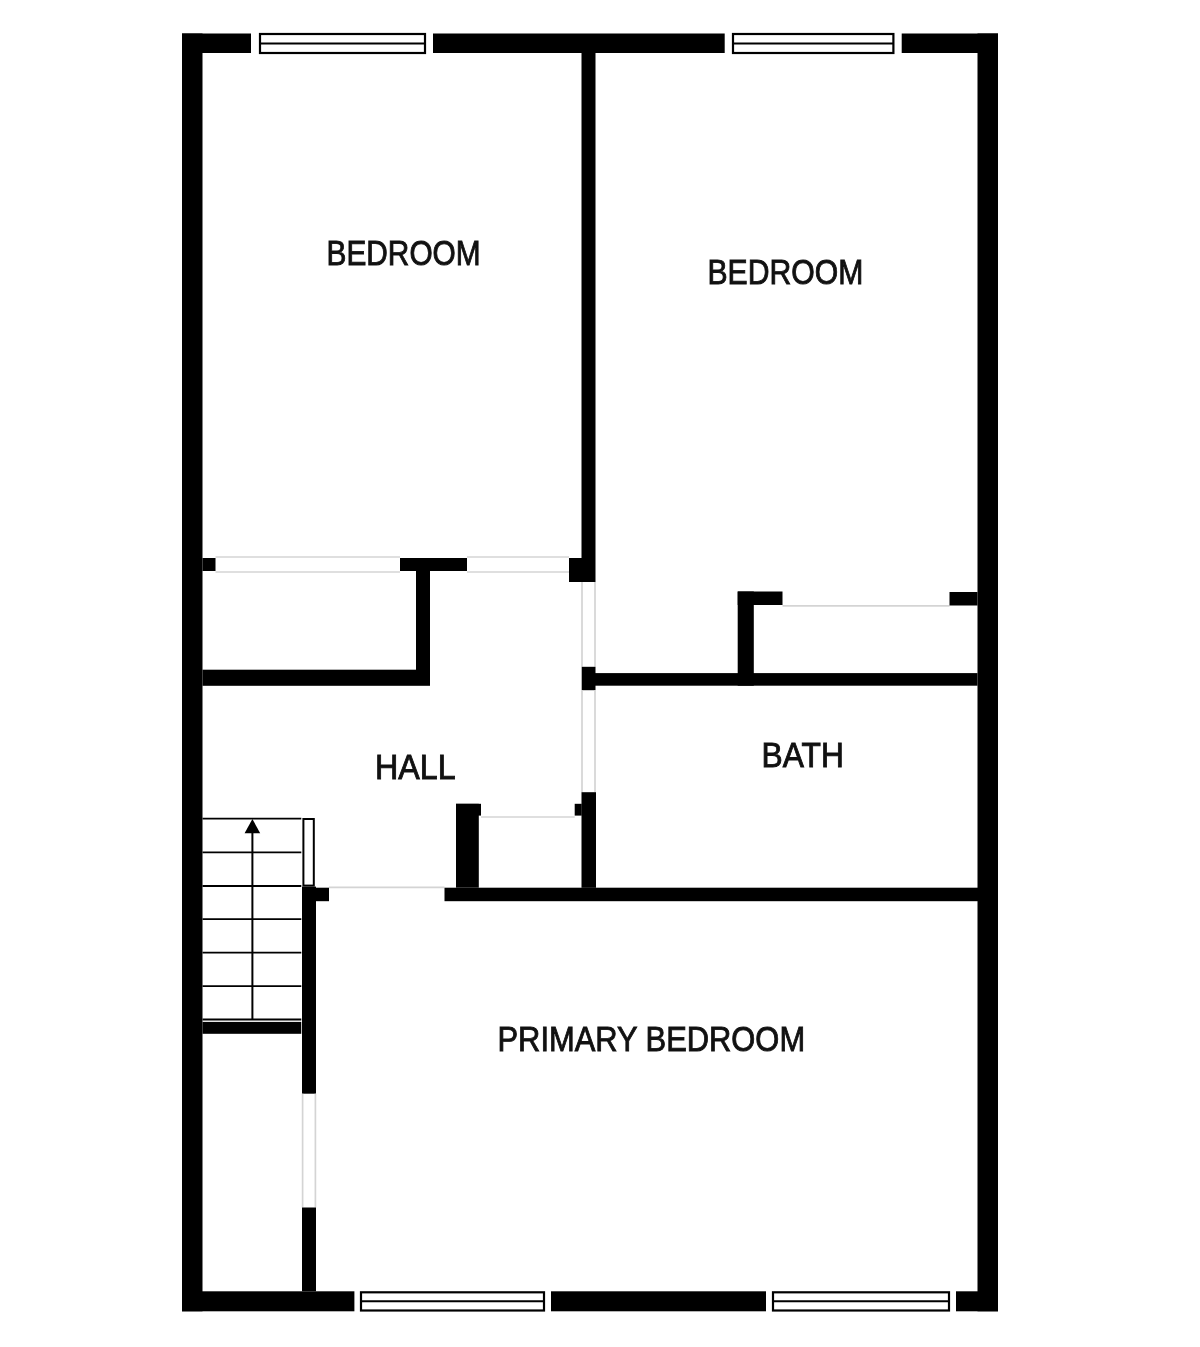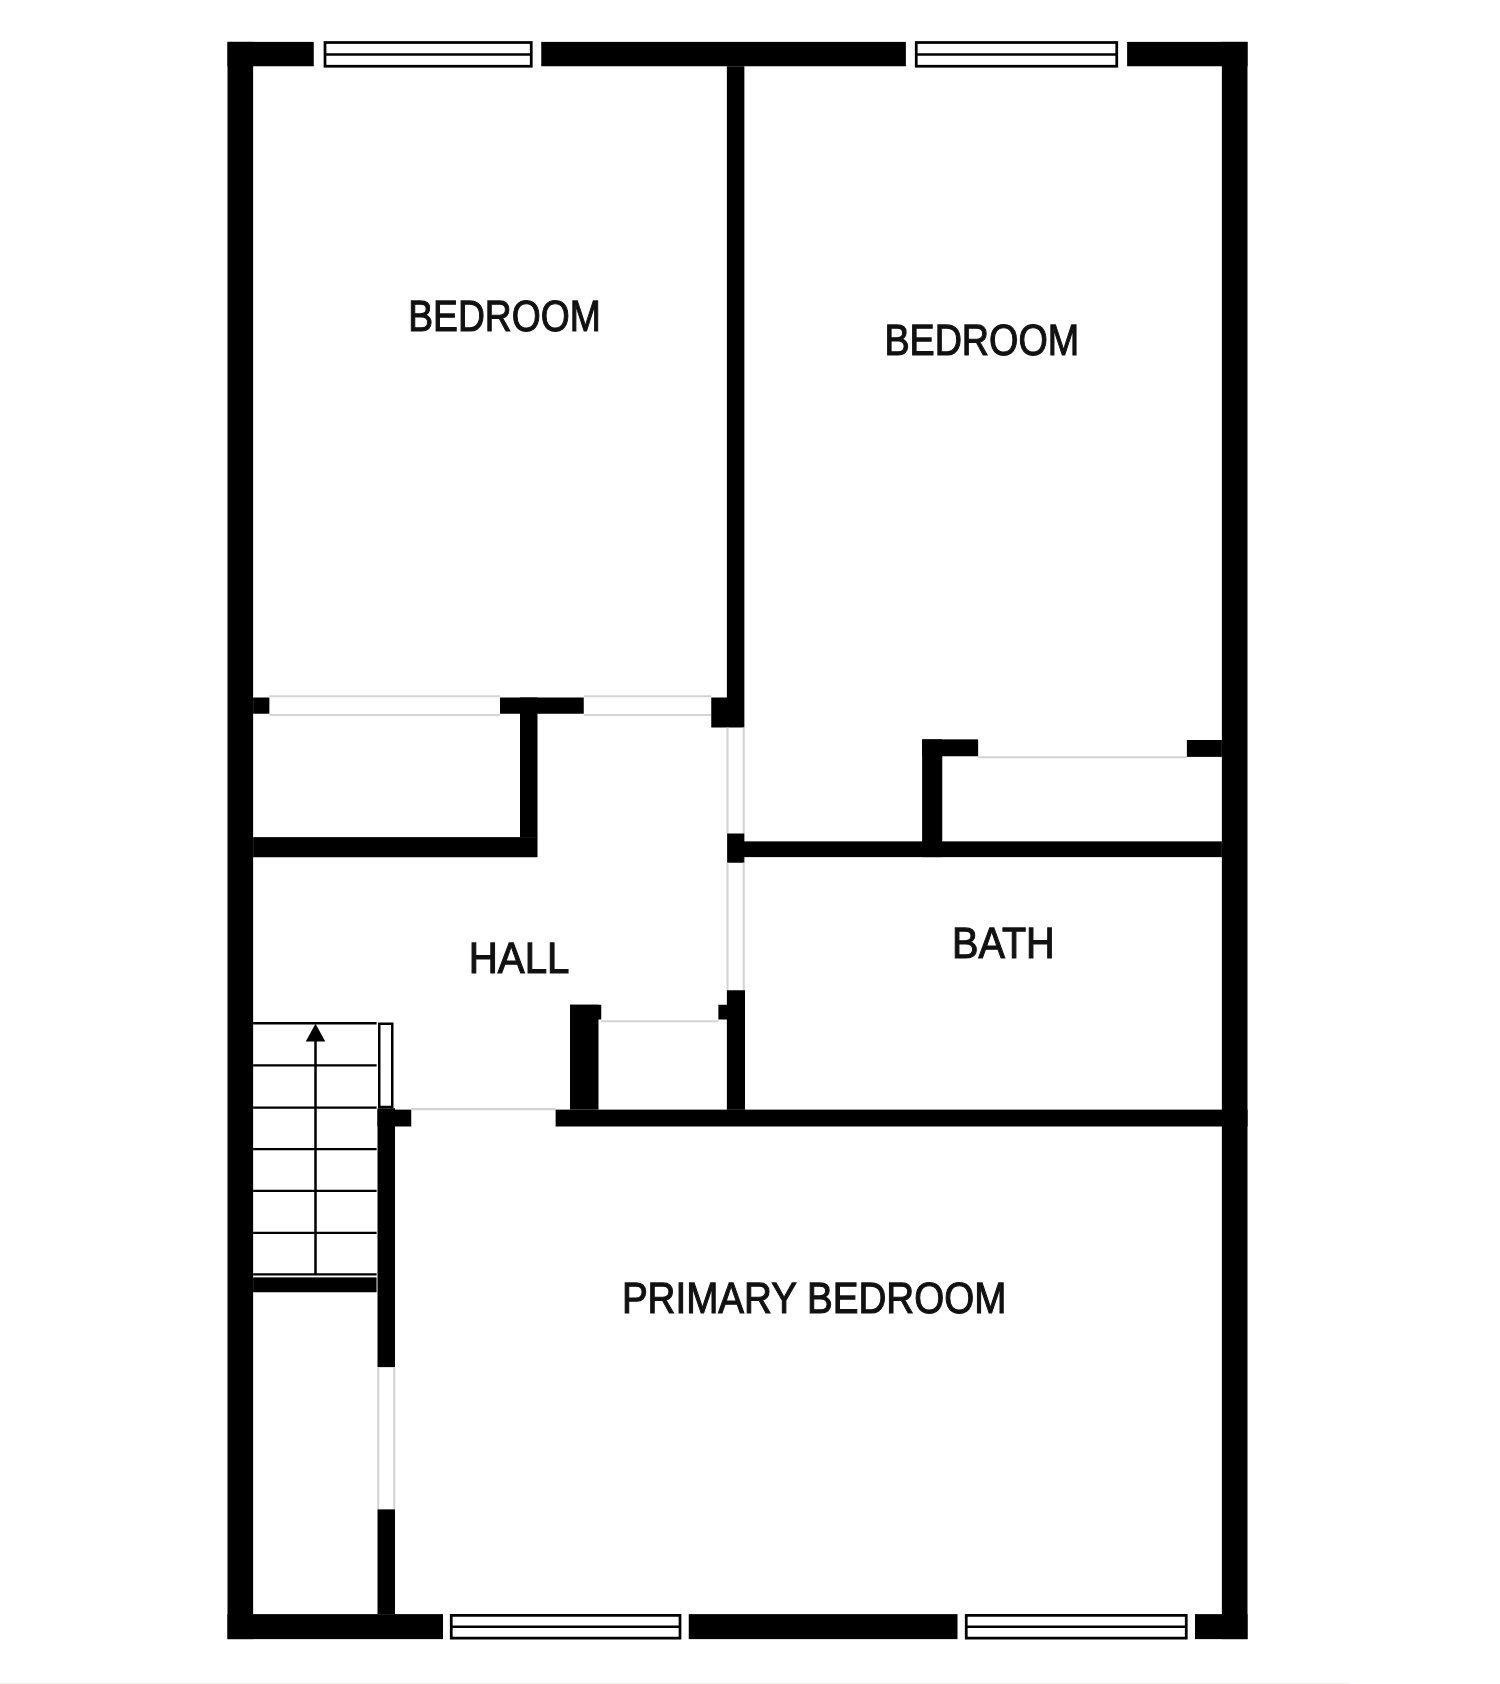--- a/index.html
+++ b/index.html
@@ -1,16 +1,16 @@
 <!DOCTYPE html>
 <html><head>
 <meta charset="utf-8">
 <style>
   html,body{margin:0;padding:0;background:#ffffff;}
-  .page{position:relative;width:1080px;height:1347px;background:#bef264;overflow:hidden;text-decoration:underline;}
+  .page{position:relative;width:1080px;height:1347px;background:#0ea5e9;overflow:hidden;text-decoration:underline;}
   svg{position:absolute;left:0;top:0;}
   text{font-family:"Liberation Sans", sans-serif;font-weight:normal;font-size:35px;fill:#111111;stroke:#111111;stroke-width:0.9;}
 </style>
 </head>
 <body>
 <div class="page">
 <svg width="1200" height="1347" viewBox="0 0 1200 1347">
 
   <rect x="0" y="0" width="1200" height="1347" fill="#ffffff"></rect>
 

